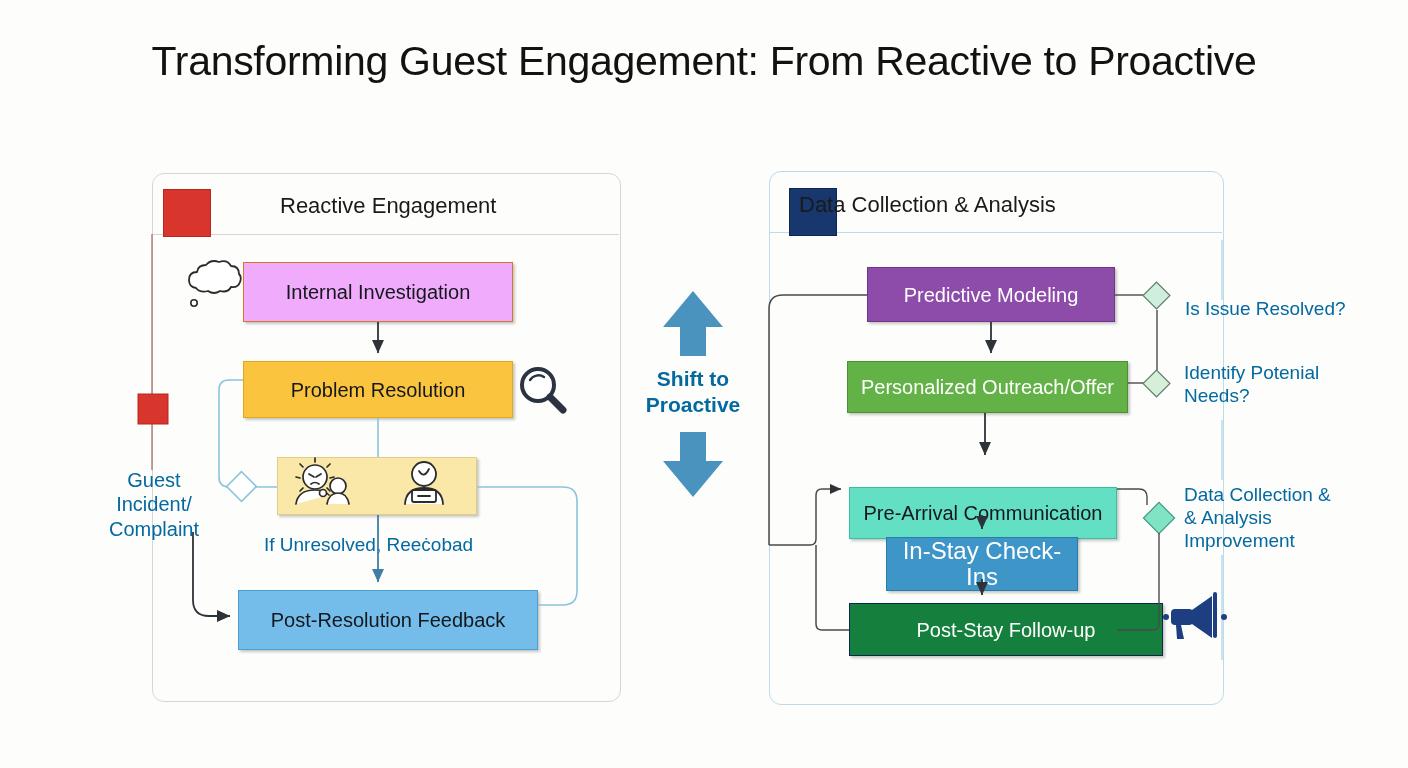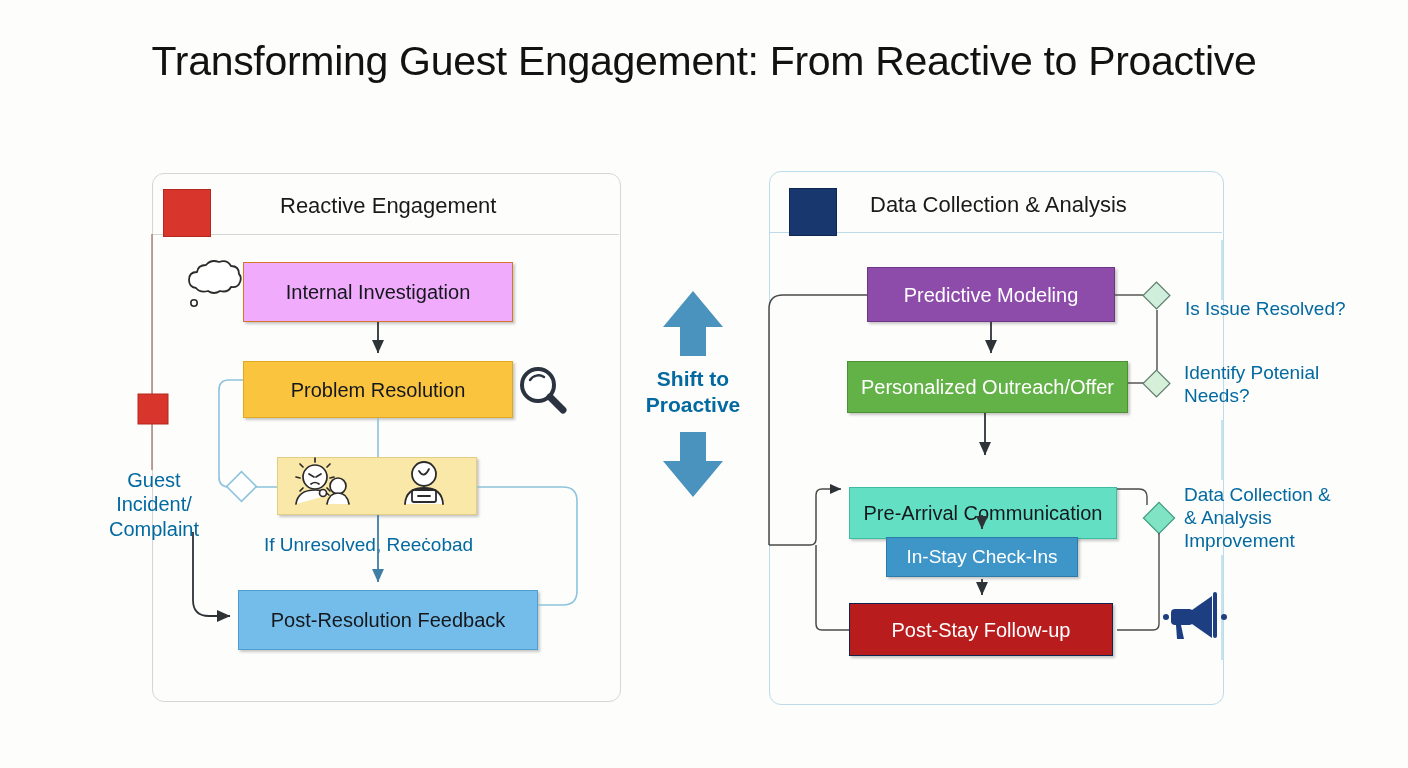--- a/index.html
+++ b/index.html
@@ -21,21 +21,21 @@
 
   
   .panel{position:absolute;border-radius:12px;background:transparent;}
   .panel-left{left:152px;top:173px;width:467px;height:527px;border:1.4px solid #d6d6d6;}
   .panel-right{left:769px;top:171px;width:453px;height:532px;border:1.4px solid #bcdcea;}
   .panel-hdr-rule{position:absolute;height:1.2px;}
   .rule-left{left:152px;top:234px;width:467px;background:#d6d6d6;}
   .rule-right{left:769px;top:232px;width:453px;background:#bcdcea;}
   .panel-title{position:absolute;font-size:22px;color:#1a1a1a;white-space:nowrap;}
   .ptitle-left{left:268px;top:193px;margin-left:12px;}
-  .ptitle-right{left:870px;top:192px;}
+  .ptitle-right{left:799px;top:192px;}
   .hdr-square{position:absolute;width:46px;height:46px;}
   .sq-red{left:163px;top:189px;background:#d8352c;border:1px solid #b5281f;}
   .sq-navy{left:789px;top:188px;background:#17376e;border:1px solid #0f2750;}
 
   
   .box{
     position:absolute;
     display:flex;align-items:center;justify-content:center;
     text-align:center;
     box-sizing:border-box;
@@ -45,22 +45,22 @@
 
   .b-internal   {left:243px;top:262px;width:270px;height:60px;background:#f0abfc;border:1px solid #d4762b;font-size:20px;color:#14181c;}
   .b-problem    {left:243px;top:361px;width:270px;height:57px;background:#FBC43E;border:1px solid #e0a81f;font-size:20px;color:#14181c;}
   .b-icons      {left:277px;top:457px;width:200px;height:58px;background:#FAE8A8;border:1px solid #e3cd82;}
   .b-postres    {left:238px;top:590px;width:300px;height:60px;background:#74BDEA;border:1px solid #4e9fd1;font-size:20px;color:#14181c;}
 
   .b-predictive {left:867px;top:267px;width:248px;height:55px;background:#8E4CAA;border:1px solid #6f3687;font-size:20px;color:#ffffff;}
   .b-personal   {left:847px;top:361px;width:281px;height:52px;background:#63B martin;}
   .b-personal   {left:847px;top:361px;width:281px;height:52px;background:#63B247;border:1px solid #4d8f35;font-size:20px;color:#ffffff;}
   .b-prearrival {left:849px;top:463px;width:268px;height:52px;background:#63DFC4;border:1px solid #3cbda1;font-size:20px;color:#14181c;margin-top:24px;}
-  .b-instay     {left:886px;top:537px;width:192px;height:40px;background:#3E96C8;border:1px solid #2d7ba8;font-size:19px;color:#ffffff;}
-  .b-poststay   {left:849px;top:603px;width:264px;height:53px;background:#b91c1c;border:1px solid #0f2750;font-size:20px;color:#ffffff;}
+  .b-instay     {left:886px;top:537px;width:192px;height:54px;background:#3E96C8;border:1px solid #2d7ba8;font-size:24px;color:#ffffff;}
+  .b-poststay   {left:849px;top:603px;width:314px;height:53px;background:#15803d;border:1px solid #0f2750;font-size:20px;color:#ffffff;}
 
   
   .lbl{position:absolute;color:#0369a1;line-height:1.22;}
   .lbl-guest     {left:99px;top:468px;width:110px;text-align:center;font-size:20px;}
   .lbl-unres     {left:264px;top:533px;font-size:19px;white-space:nowrap;}
   .lbl-shift     {left:637px;top:366px;width:112px;text-align:center;font-size:21px;font-weight:bold;}
   .lbl-isissue   {left:1185px;top:297px;font-size:19px;white-space:nowrap;}
   .lbl-identify  {left:1184px;top:361px;width:175px;font-size:19px;}
   .lbl-dcai      {left:1184px;top:483px;width:180px;font-size:19px;}
 

